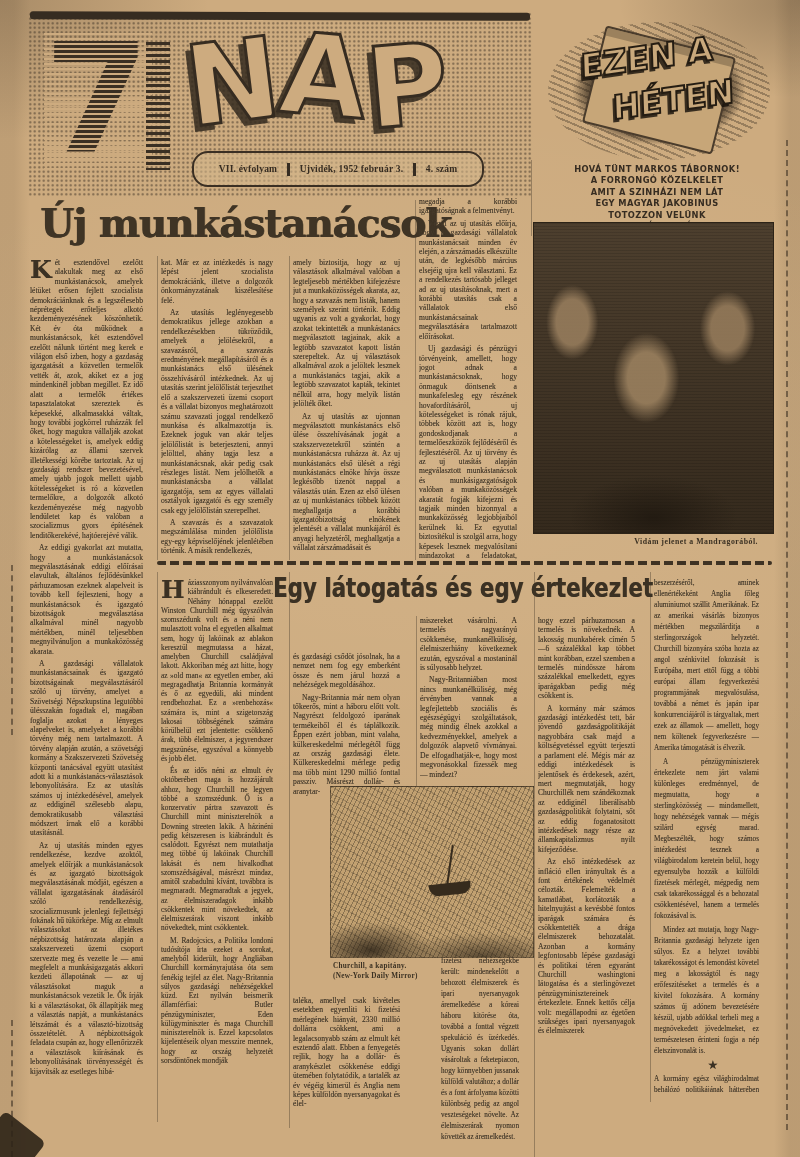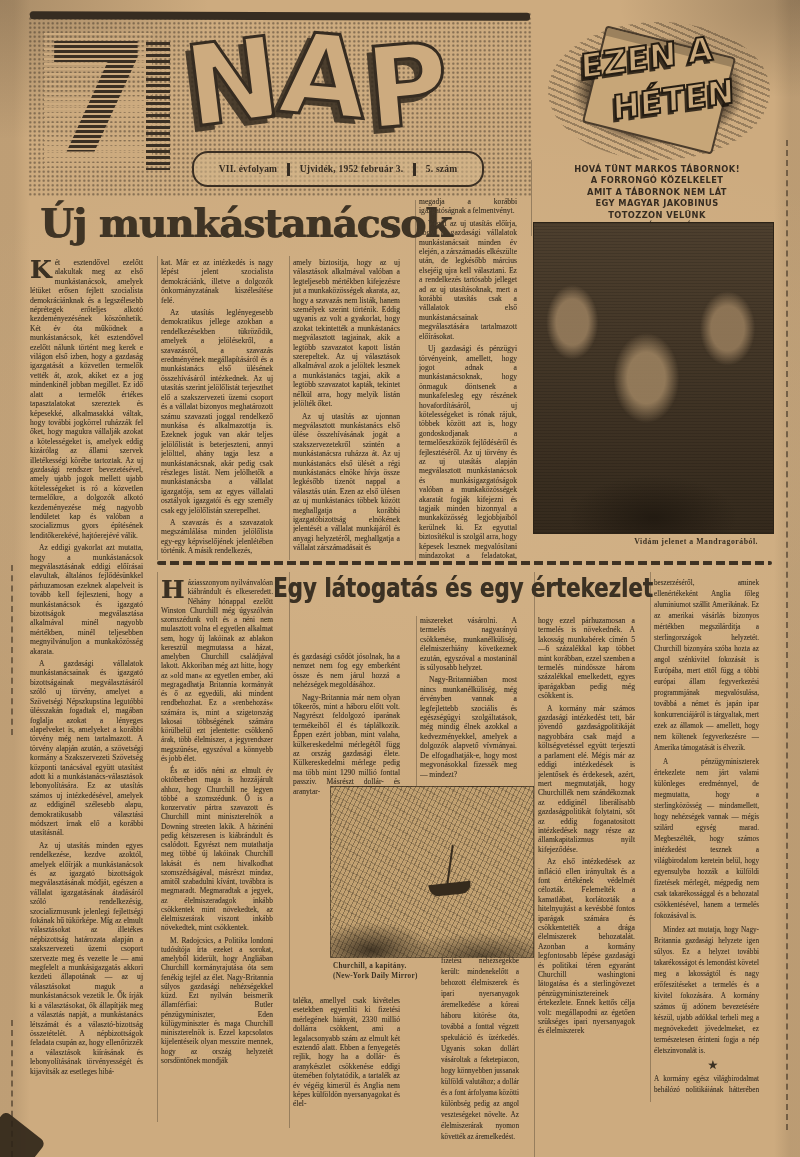--- a/index.html
+++ b/index.html
@@ -99,34 +99,34 @@
 
   <div class="abs nap" style="left:186px;top:26px;width:340px;height:130px;">
     <span class="n">N</span><span class="a">A</span><span class="p">P</span>
   </div>
 
   <div class="abs datepill" style="left:192px;top:151px;width:288px;height:32px;">
     <span>VII. évfolyam</span>
     <span class="bar"></span>
     <span>Ujvidék, 1952 február 3.</span>
     <span class="bar"></span>
-    <span>5. szám</span>
+    <span>4. szám</span>
   </div>
 
   <div class="abs blob" style="left:548px;top:22px;width:222px;height:138px;"></div>
   <div class="abs blob-hatch" style="left:548px;top:22px;width:222px;height:138px;"></div>
   <div class="abs calendar" style="left:592px;top:40px;width:130px;height:96px;"></div>
   <div class="abs weekly-word" style="left:580px;top:42px;">EZEN A</div>
   <div class="abs weekly-word" style="left:612px;top:84px;">HÉTEN</div>
 
   <div class="abs vrule" style="left:531px;top:160px;height:76px;"></div>
   <div class="abs weekly-list" style="left:536px;top:164px;width:242px;">
     <div>HOVÁ TÜNT MARKOS TÁBORNOK!</div>
     <div>A FORRONGÓ KÖZELKELET</div>
-    <div>AMIT A TÁBORNOK NEM LÁT</div>
+    <div>AMIT A SZINHÁZI NEM LÁT</div>
     <div>EGY MAGYAR JAKOBINUS</div>
     <div>TOTOZZON VELÜNK</div>
     <div>SZINHÁZI LEVÉL</div>
   </div>
 
   <div class="abs h1a" style="left:40px;top:199px;">Új munkástanácsok</div>
 
   <div class="abs col" style="left:30px;top:258px;width:126px;height:832px;">
     <p><span class="dropcap">K</span><span>ét esztendővel ezelőtt alakultak meg az első munkástanácsok, amelyek létüket erősen fejlett szocialista demokráciánknak és a legszélesebb néprétegek erőteljes alkotó kezdeményezésének köszönhetik. Két év óta működnek a munkástanácsok, két esztendővel ezelőtt nálunk történt meg kerek e világon első izben, hogy a gazdaság igazgatását a közvetlen termelők vették át, azok, akiket ez a jog mindenkinél jobban megillet. Ez idő alatt a termelők értékes tapasztalatokat szereztek és képesekké, alkalmasakká váltak, hogy további jogkörrel ruházzák fel őket, hogy magukra vállalják azokat a kötelességeket is, amelyek eddig kizárólag az állami szervek illetékességi körébe tartoztak. Az uj gazdasági rendszer bevezetésével, amely ujabb jogok mellett ujabb kötelességeket is ró a közvetlen termelőkre, a dolgozók alkotó kezdeményezése még nagyobb lendületet kap és valóban a szocializmus gyors építésének lenditőkerekévé, hajtóerejévé válik.</span></p>
     <p>Az eddigi gyakorlat azt mutatta, hogy a munkástanácsok megválasztásának eddigi előírásai elavultak, általános fejlődésünkkel párhuzamosan ezeknek alapelveit is tovább kell fejleszteni, hogy a munkástanácsok és igazgató bizottságok megválasztása alkalmával minél nagyobb mértékben, minél teljesebben megnyilvánuljon a munkaközösség akarata.</p>

